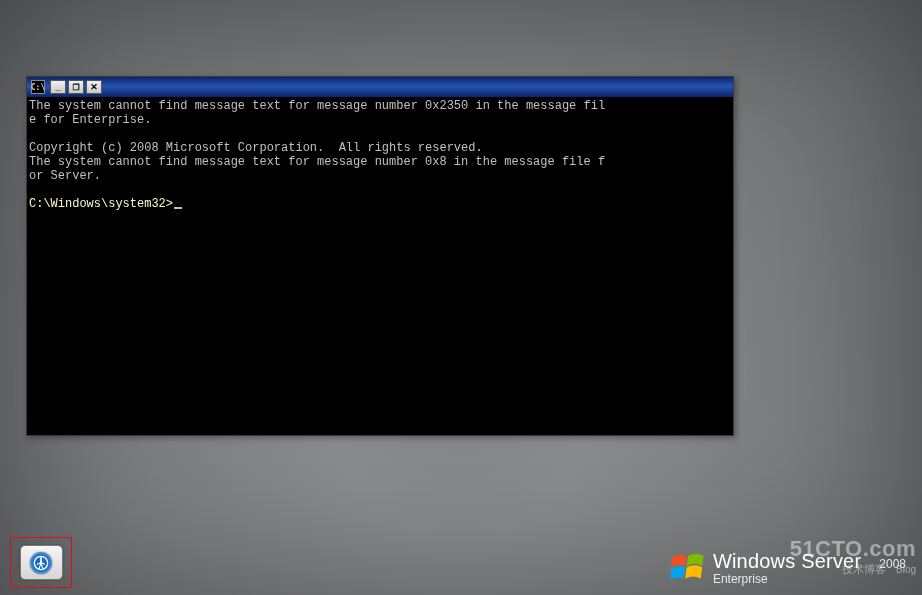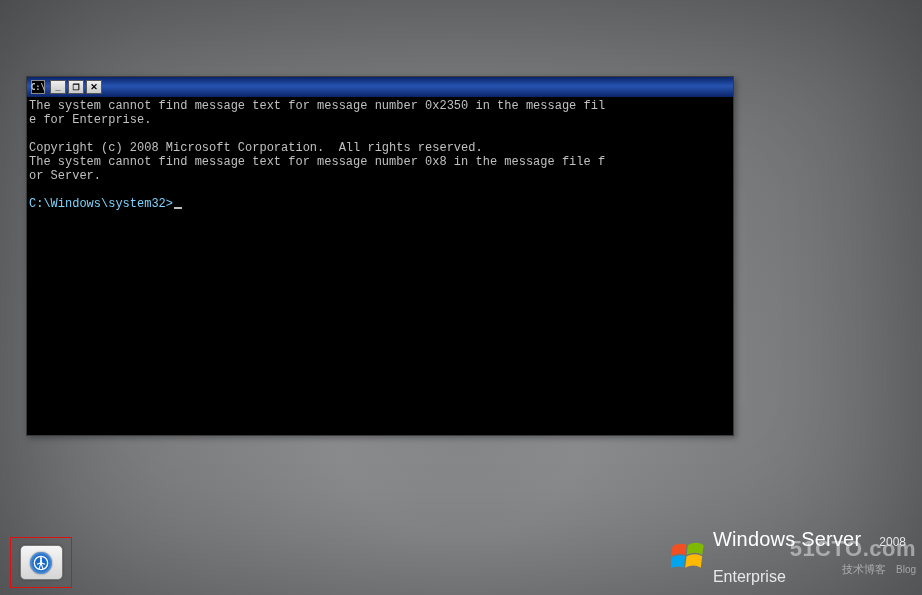--- a/index.html
+++ b/index.html
@@ -85,21 +85,21 @@
     left: 2px; right: 2px; top: 22px; bottom: 2px;
     background: #000;
     color: #c0c0c0;
     font-family: "Lucida Console","Courier New",monospace;
     font-size: 12px;
     line-height: 14px;
     white-space: pre-wrap;
     padding: 0;
     overflow: hidden;
   }
-  .console .bright { color:#7dd3fc; }
+  .console .bright { color:#fef9c3; }
   .cursor {
     display:inline-block; width:8px; height:2px; background:#c0c0c0;
     vertical-align: baseline; margin-left:1px; position:relative; top:2px;
   }
 
   
   .ease-container {
     position:absolute;
     left: 10px;
     bottom: 7px;
@@ -134,21 +134,21 @@
     align-items:center;
     gap:8px;
     user-select:none;
   }
   .win-flag { width:34px;height:30px; }
   .brand-text { display:flex; flex-direction:column; line-height:1; }
   .brand-line1 { display:flex; align-items:baseline; gap:18px; }
   .brand-ws { font-size:20px; font-weight:400; color:#fff; letter-spacing:0.2px;}
   .brand-ws-thin { font-weight:300; }
   .brand-year { font-size:12px; font-weight:300; color:#e8e8e8;text-align:center; }
-  .brand-edition { font-size:16px; font-weight:300; color:#e8e8e8; margin-top:20px;}
+  .brand-edition { font-size:12px; font-weight:300; color:#e8e8e8; margin-top:2px;}
   .watermark {
     position:absolute; right:6px; bottom:18px;
     text-align:right; color:rgba(255,255,255,0.45);
     font-family: Arial, sans-serif; pointer-events:none;
   }
   .watermark .w1 { font-size:22px; font-weight:bold; letter-spacing:0.5px; }
   .watermark .w2 { font-size:11px; }
   .watermark .w2 .tag{ font-size:10px; margin-left:10px;}
 </style>
 </head>

